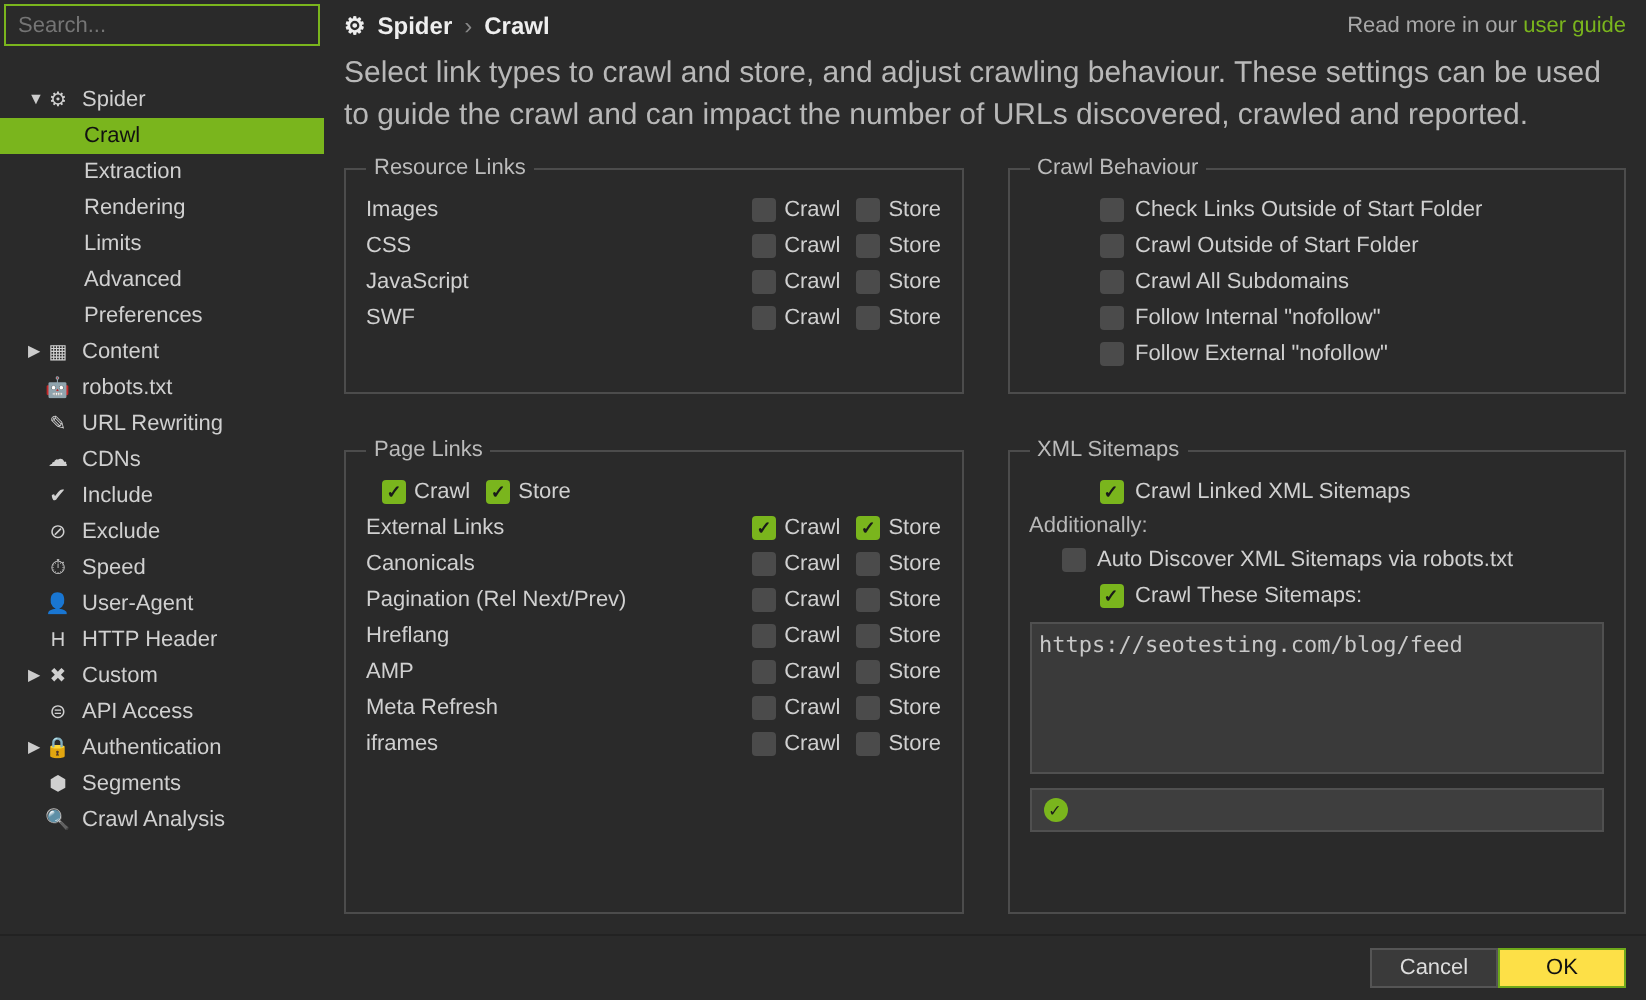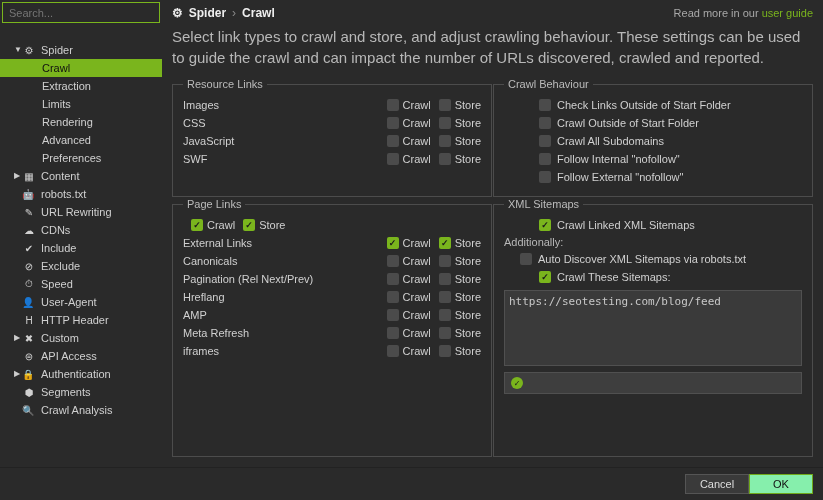--- a/index.html
+++ b/index.html
@@ -89,21 +89,21 @@
     padding: 0 10px 10px 10px;
     font-size: 15px;
     color: #b8b8b8;
     line-height: 1.4;
   }
   .panels {
     flex: 1;
     display: grid;
     grid-template-columns: 1fr 1fr;
     grid-template-rows: auto 1fr;
-    gap: 1px;
+    gap: 22px;
     padding: 0 10px 10px 10px;
     min-height: 0;
   }
   fieldset {
     border: 1px solid #4c4c4c;
     padding: 6px 10px 10px 10px;
     min-width: 0;
   }
   legend {
     color: #bbb;
@@ -186,21 +186,21 @@
   }
   .btn {
     height: 20px;
     width: 64px;
     font-size: 11px;
     border: 1px solid #555;
     background: #3a3a3a;
     color: #ddd;
     cursor: pointer;
   }
-  .btn.ok { background: #86efac; border-color: #6fa81a; color: #111; }
+  .btn.ok { background: #fde047; border-color: #6fa81a; color: #111; }
   .subtext { color: #b8b8b8; padding: 2px 0; }
   .xml-col .indent { margin-left: 16px; }
 </style>
 </head>
 <body>
 
 <div class="app">
   <div class="sidebar">
     <input class="search" placeholder="Search..." style="">
     <div class="tree" id="tree">
@@ -212,25 +212,25 @@
         <div class="tree-item level-2 active no-icon no-caret">
           <span class="caret">▶</span>
           <span>Crawl</span>
         </div>
         <div class="tree-item level-2 no-icon no-caret">
           <span class="caret">▶</span>
           <span>Extraction</span>
         </div>
         <div class="tree-item level-2 no-icon no-caret">
           <span class="caret">▶</span>
+          <span>Rendering</span>
+        </div>
+        <div class="tree-item level-2 no-icon no-caret">
+          <span class="caret">▶</span>
           <span>Limits</span>
-        </div>
-        <div class="tree-item level-2 no-icon no-caret">
-          <span class="caret">▶</span>
-          <span>Rendering</span>
         </div>
         <div class="tree-item level-2 no-icon no-caret">
           <span class="caret">▶</span>
           <span>Advanced</span>
         </div>
         <div class="tree-item level-2 no-icon no-caret">
           <span class="caret">▶</span>
           <span>Preferences</span>
         </div>
         <div class="tree-item level-1">

